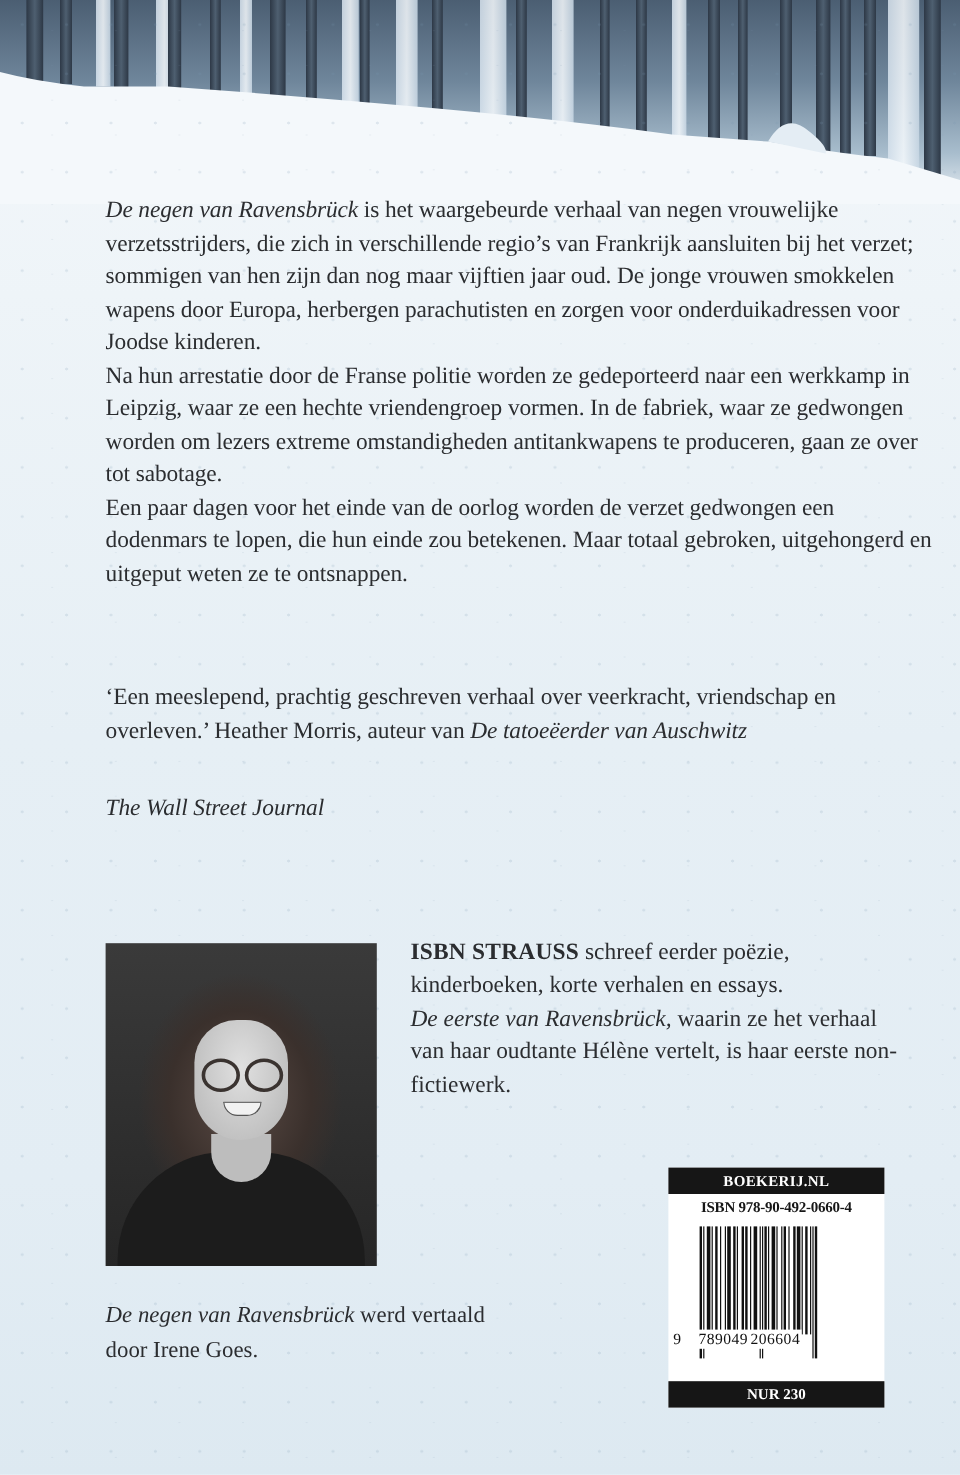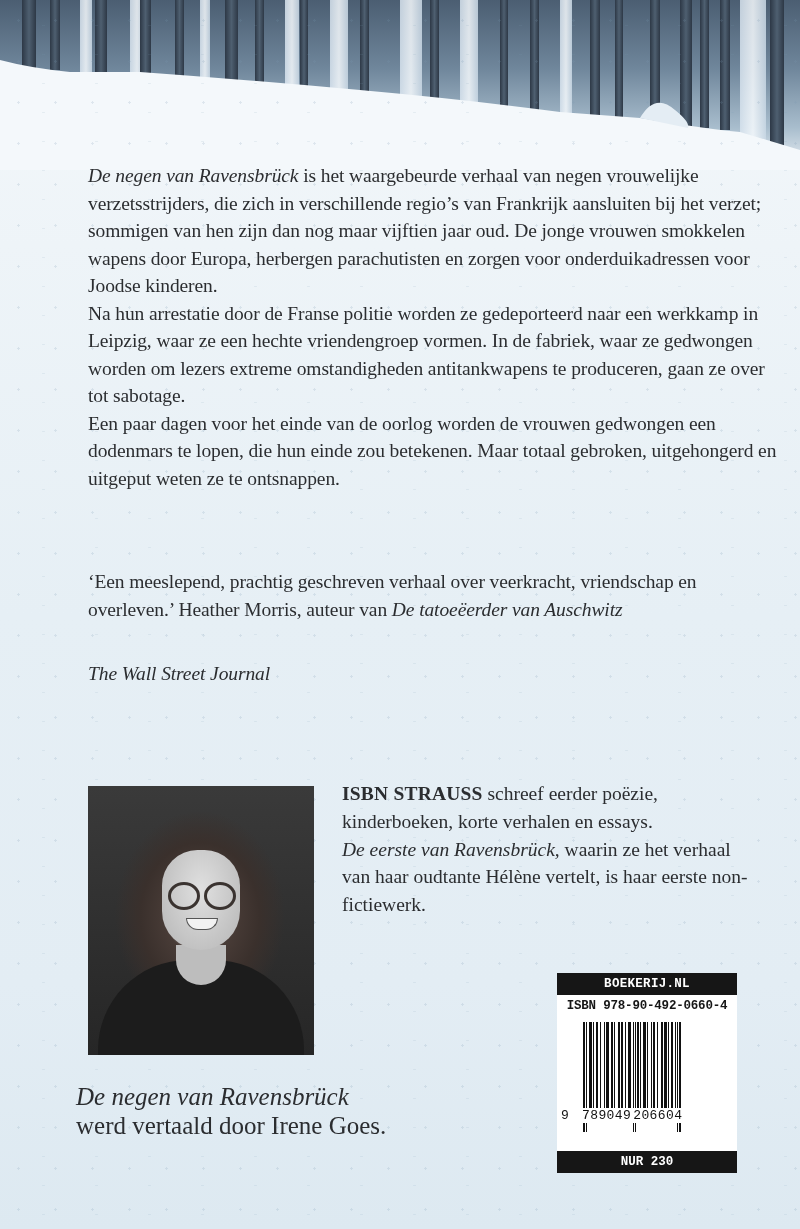--- a/index.html
+++ b/index.html
@@ -65,26 +65,26 @@
     .author-photo .glasses {
       position: absolute; top: 96px; width: 26px; height: 22px; border: 3px solid #3a3330; border-radius: 50%;
     }
     .author-photo .smile {
       position: absolute; left: 98px; top: 132px; width: 30px; height: 10px;
       background: #f2f2f2; border-radius: 0 0 15px 15px; border: 1px solid #555;
     }
     #bio { position: absolute; left: 342px; top: 780px; width: 420px; font-size: 19.5px; line-height: 27.8px; }
     #bio p { margin: 0; }
     #bio strong { font-weight: bold; letter-spacing: 0.2px; }
-    #translator { position: absolute; left: 76px; top: 1082px; width: 320px; font-size: 25px; line-height: 29px; }
+    #translator { position: absolute; left: 88px; top: 1082px; width: 320px; font-size: 19px; line-height: 29px; }
     #translator p { margin: 0; }
     
     .barcode-box {
       position: absolute; left: 557px; top: 973px; width: 180px; height: 200px; background: #ffffff;
-      font-family: Liberation Mono, monospace;
+      font-family: Liberation Serif, serif;
     }
     .bc-header {
       position: absolute; left: 0; top: 0; width: 180px; height: 22px; background: #161616; color: #ffffff;
       font-size: 12.5px; font-weight: bold; text-align: center; line-height: 22px; letter-spacing: 0.3px;
     }
     .bc-isbn {
       position: absolute; left: 0; top: 26px; width: 180px; text-align: center;
       font-size: 12.5px; font-weight: bold; color: #161616; letter-spacing: -0.2px;
     }
     .bc-bars {
@@ -141,21 +141,21 @@
     <path d="M0,60 Q30,68 70,72 L140,72 Q250,80 360,90 Q470,100 560,112 L640,118 Q700,128 740,132 L800,150 L800,170 L0,170 Z" fill="#f4f8fb"></path>
     <path d="M640,118 Q655,92 675,110 Q690,122 688,128 Z" fill="#e4edf4"></path>
   </svg>
 </div>
 
 <div class="grain"></div>
 
 <div class="text-block" id="blurb">
   <p><em>De negen van Ravensbrück</em><span> is het waargebeurde verhaal van negen vrouwelijke verzetsstrijders, die zich in verschillende regio’s van Frankrijk aansluiten bij het verzet; sommigen van hen zijn dan nog maar vijftien jaar oud. De jonge vrouwen smokkelen wapens door Europa, herbergen parachutisten en zorgen voor onderduikadressen voor Joodse kinderen.</span></p>
   <p>Na hun arrestatie door de Franse politie worden ze gedeporteerd naar een werkkamp in Leipzig, waar ze een hechte vriendengroep vormen. In de fabriek, waar ze gedwongen worden om lezers extreme omstandigheden antitankwapens te produceren, gaan ze over tot sabotage.</p>
-  <p>Een paar dagen voor het einde van de oorlog worden de vrouwen gedwongen een dodenmars te lopen, die hun einde zou betekenen. Maar totaal gebroken, uitgehongerd en uitgeput weten ze te ontsnappen.</p>
+  <p>Een paar dagen voor het einde van de oorlog worden de verzet gedwongen een dodenmars te lopen, die hun einde zou betekenen. Maar totaal gebroken, uitgehongerd en uitgeput weten ze te ontsnappen.</p>
 </div>
 
 <div class="text-block" id="quote1">
   <p><span>‘Een meeslepend, prachtig geschreven verhaal over veerkracht, vriendschap en overleven.’ </span><span>Heather Morris, auteur van </span><em>De tatoeëerder van Auschwitz</em></p>
 </div>
 
 <div class="text-block" id="quote2">
   <p><em>The Wall Street Journal</em></p>
 </div>
 

